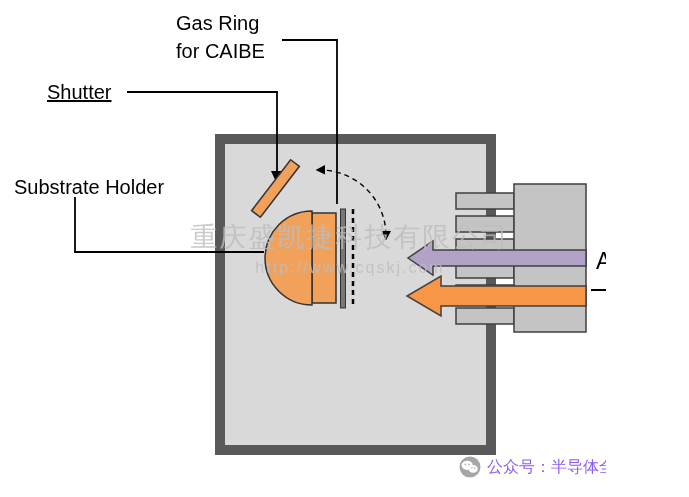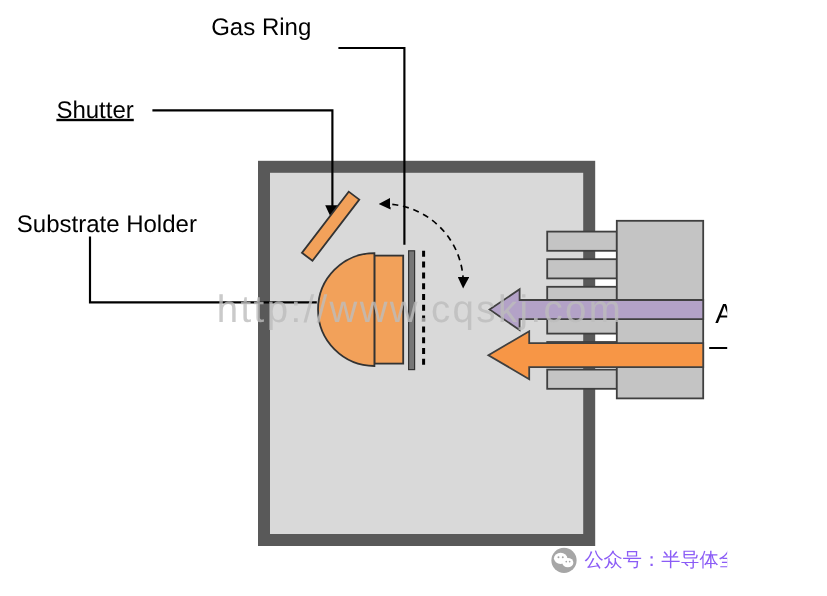--- a/index.html
+++ b/index.html
@@ -7,21 +7,21 @@
   svg.diagram{position:absolute;left:0;top:0;z-index:1;}
   .label{position:absolute;color:#000;font-size:20px;z-index:3;white-space:nowrap;}
   .gas-ring-label{left:176px;top:9px;line-height:28px;}
   .shutter-label{left:47px;top:81px;text-decoration:underline;}
   .substrate-label{left:14px;top:176px;}
   .ar-label{left:596px;top:248px;font-size:23px;}
   .gases-label{left:522px;top:445px;}
   .watermark{position:absolute;left:150px;top:219px;width:400px;text-align:center;
              color:#bdbdbd;opacity:.8;z-index:5;pointer-events:none;}
   .wm-company{font-size:27px;letter-spacing:2px;}
-  .wm-url{font-size:32px;letter-spacing:2px;margin-top:20px;}
+  .wm-url{font-size:16px;letter-spacing:2px;margin-top:4px;}
   .footer{position:absolute;left:459px;top:456px;display:flex;align-items:center;gap:6px;
           color:#8b5cf6;font-size:16px;z-index:6;white-space:nowrap;}
 </style>
 </head>
 <body>
 
 <div class="canvas">
 
   <svg class="diagram" width="689" height="497" viewBox="0 0 689 497">
     <defs>
@@ -60,26 +60,28 @@
     <rect x="340.5" y="209" width="5" height="99" fill="#777" stroke="#333" stroke-width="1"></rect>
     <line x1="353" y1="209" x2="353" y2="308" stroke="#000" stroke-width="2.5" stroke-dasharray="5,4"></line>
 
     <polygon points="586,250 433,250 433,241 408,258 433,275 433,266 586,266" stroke="#404040" stroke-width="1.5" fill="#B3A2C7"></polygon>
 
     <polygon points="586,286 441,286 441,276 407,296 441,316 441,306 586,306" stroke="#404040" stroke-width="1.5" fill="#F79646"></polygon>
   </svg>
 
   <div class="label gas-ring-label">
     <div>Gas Ring</div>
+    <div>for CAIBE</div>
   </div>
   <div class="label shutter-label">Shutter</div>
   <div class="label substrate-label">Substrate Holder</div>
   <div class="label ar-label">Ar</div>
 
   <div class="watermark">
+    <div class="wm-company">重庆盛凯捷科技有限公司</div>
     <div class="wm-url">http://www.cqskj.com</div>
   </div>
 
   <div class="footer">
     <svg width="22" height="22" viewBox="0 0 22 22">
       <circle cx="11" cy="11" r="10.5" fill="#a6a6a6"></circle>
       <ellipse cx="8.2" cy="9.3" rx="5.6" ry="4.6" fill="#ffffff"></ellipse>
       <ellipse cx="14.2" cy="12.9" rx="4.6" ry="3.9" fill="#ffffff"></ellipse>
       <circle cx="6.4" cy="8.4" r="0.8" fill="#a6a6a6"></circle>
       <circle cx="10" cy="8.4" r="0.8" fill="#a6a6a6"></circle>

